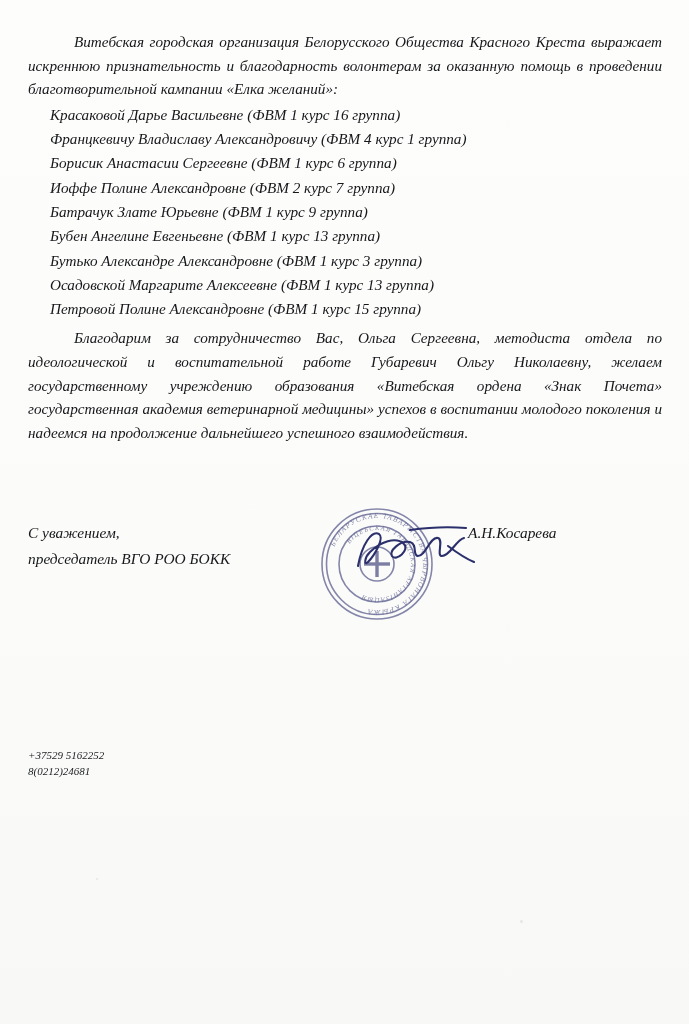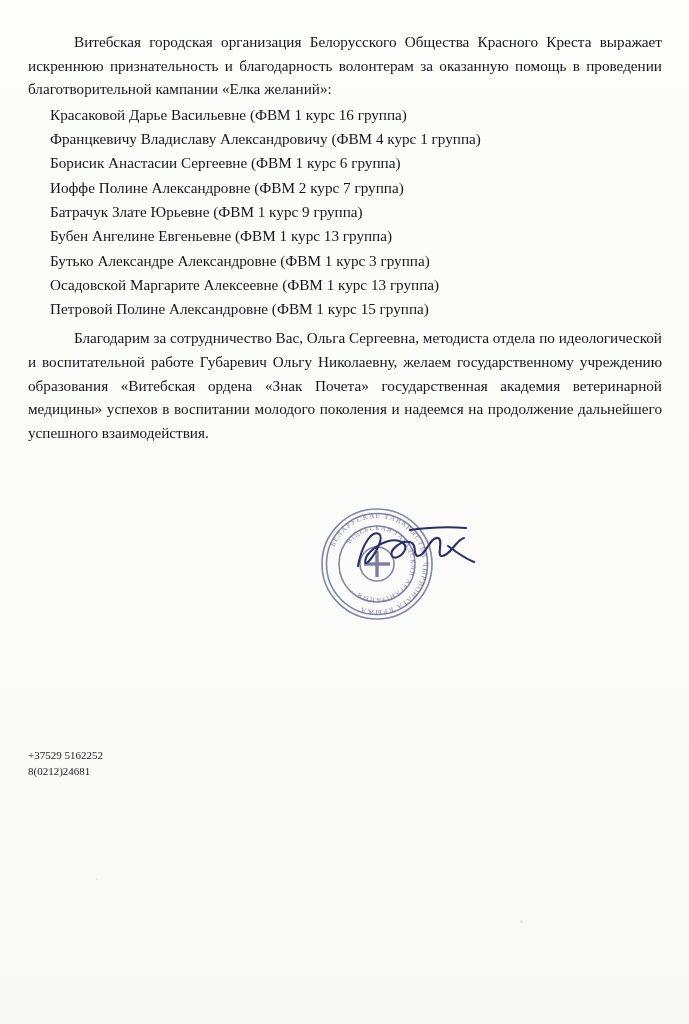--- a/index.html
+++ b/index.html
@@ -8,20 +8,21 @@
     background: #ffffff;
   }
   .page {
     position: relative;
     width: 689px;
     height: 1024px;
     background: #fdfdfb;
     overflow: hidden;
     font-family: "Liberation Serif", serif;
     color: #15171a;
+    font-style: italic;
   }
   .paper-tint {
     position: absolute;
     inset: 0;
     background:
       linear-gradient(180deg, #fdfdfc 0%, #fbfbf9 55%, #f8f8f6 100%);
     pointer-events: none;
   }
   .content {
     position: absolute;
@@ -125,20 +126,25 @@
       <li>Батрачук Злате Юрьевне (ФВМ 1 курс 9 группа)</li>
       <li>Бубен Ангелине Евгеньевне (ФВМ 1 курс 13 группа)</li>
       <li>Бутько Александре Александровне (ФВМ 1 курс 3 группа)</li>
       <li>Осадовской Маргарите Алексеевне (ФВМ 1 курс 13 группа)</li>
       <li>Петровой Полине Александровне (ФВМ 1 курс 15 группа)</li>
     </ul>
 
     <p class="para indent closing">Благодарим за сотрудничество Вас, Ольга Сергеевна, методиста отдела по идеологической и воспитательной работе Губаревич Ольгу Николаевну, желаем государственному учреждению образования «Витебская ордена «Знак Почета» государственная академия ветеринарной медицины» успехов в воспитании молодого поколения и надеемся на продолжение дальнейшего успешного взаимодействия.</p>
   </div>
 
+  <div class="sign-block">
+    <div class="sign-row">С уважением,</div>
+    <div class="sign-row">председатель  ВГО РОО БОКК</div>
+    <div class="sign-name">А.Н.Косарева</div>
+  </div>
 
   <div class="stamp">
     <svg width="118" height="118" viewBox="0 0 118 118" xmlns="http://www.w3.org/2000/svg">
       <defs>
         <path id="arcOuter" d="M 59,59 m -46,0 a 46,46 0 1,1 92,0 a 46,46 0 1,1 -92,0"></path>
         <path id="arcInner" d="M 59,59 m -34,0 a 34,34 0 1,1 68,0 a 34,34 0 1,1 -68,0"></path>
       </defs>
       <g fill="none" stroke="#5d5f8f" stroke-width="1.6" opacity="0.75">
         <circle cx="59" cy="59" r="55"></circle>
         <circle cx="59" cy="59" r="50.5"></circle>

